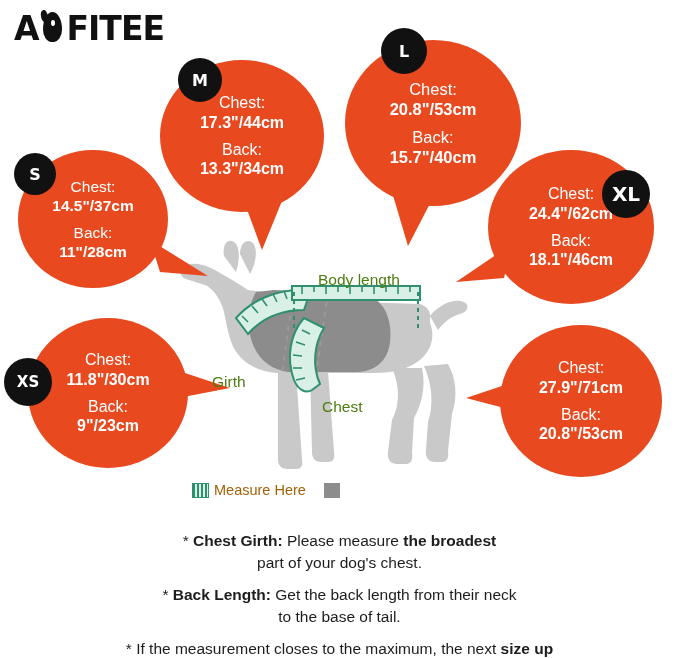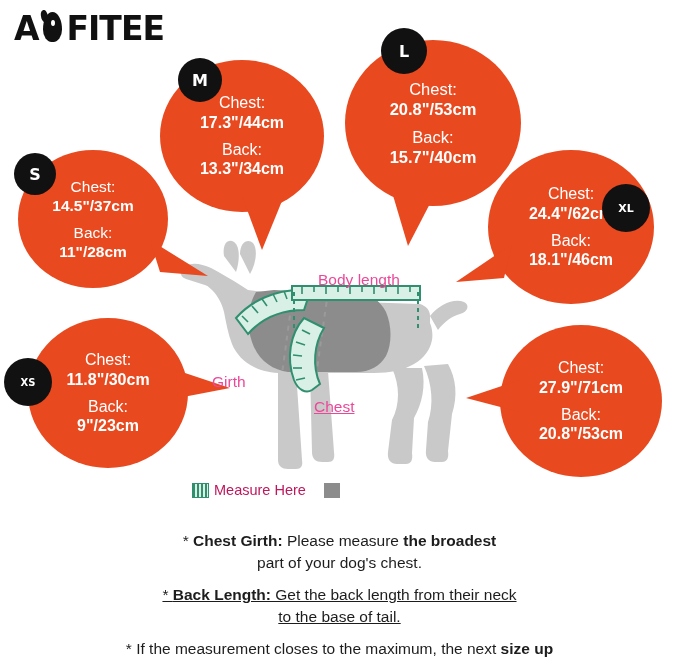--- a/index.html
+++ b/index.html
@@ -109,43 +109,43 @@
   #bubble-s   { left: 18px;  top: 150px; width: 150px; height: 138px; font-size: 15.5px; }
   #bubble-m   { left: 160px; top: 60px;  width: 164px; height: 152px; font-size: 16px; }
   #bubble-l   { left: 345px; top: 40px;  width: 176px; height: 166px; font-size: 16.5px; }
   #bubble-xl  { left: 488px; top: 150px; width: 166px; height: 154px; font-size: 16px; }
   #bubble-xs  { left: 28px;  top: 318px; width: 160px; height: 150px; font-size: 16px; }
   #bubble-2xl { left: 500px; top: 325px; width: 162px; height: 152px; font-size: 16px; }
 
   #badge-s   { left: 14px;  top: 153px; width: 42px; height: 42px; font-size: 16px; }
   #badge-m   { left: 178px; top: 58px;  width: 44px; height: 44px; font-size: 16px; }
   #badge-l   { left: 381px; top: 28px;  width: 46px; height: 46px; font-size: 16px; }
-  #badge-xl  { left: 602px; top: 184px; width: 48px; height: 48px; font-size: 11px; }
-  #badge-xs  { left: 4px;   top: 358px; width: 48px; height: 48px; font-size: 10px; }
+  #badge-xl  { left: 602px; top: 170px; width: 48px; height: 48px; font-size: 20px; }
+  #badge-xs  { left: 4px;   top: 358px; width: 48px; height: 48px; font-size: 15px; }
   #badge-2xl { left: 609px; top: 368px; width: 48px; height: 48px; font-size: 14px; }
 
   
   .diag-label {
     position: absolute;
-    color: #ec4899;
+    color: #4d7c0f;
     font-size: 15.5px;
     white-space: nowrap;
   }
   #label-body-length { left: 318px; top: 271px; }
   #label-neck        { left: 212px; top: 373px; }
-  #label-chest       { left: 314px; top: 398px; text-decoration: underline; }
+  #label-chest       { left: 322px; top: 398px; }
 
   
   #legend {
     position: absolute;
     left: 192px; top: 482px;
     display: flex;
     align-items: center;
     font-size: 14.5px;
-    color: #be185d;
+    color: #a16207;
   }
   #legend .swatch-measure {
     width: 17px; height: 15px;
     margin-right: 5px;
     background:
       repeating-linear-gradient(90deg, #2f8f6f 0 2px, #d8f0e6 2px 4px);
     border: 1px solid #2f8f6f;
   }
   #legend .swatch-dont {
     width: 16px; height: 15px;
@@ -157,21 +157,21 @@
   #notes {
     position: absolute;
     left: 0; top: 530px;
     width: 679px;
     font-size: 15.5px;
     color: #1d1d1d;
     line-height: 1.42;
   }
   #notes .note { margin-bottom: 10px; }
   #notes .note-1 { text-align: center; padding: 0 80px; }
-  #notes .note-2 { text-align: center; padding: 0 95px; text-decoration: underline; }
+  #notes .note-2 { text-align: center; padding: 0 95px; }
   #notes .note-3 { text-align: center; padding: 0 45px; }
   #notes b { font-weight: bold; }
   #notes .indent { display: block; }
 </style>
 </head>
 <body>
 
 <div id="page">
 
   <div id="logo">

